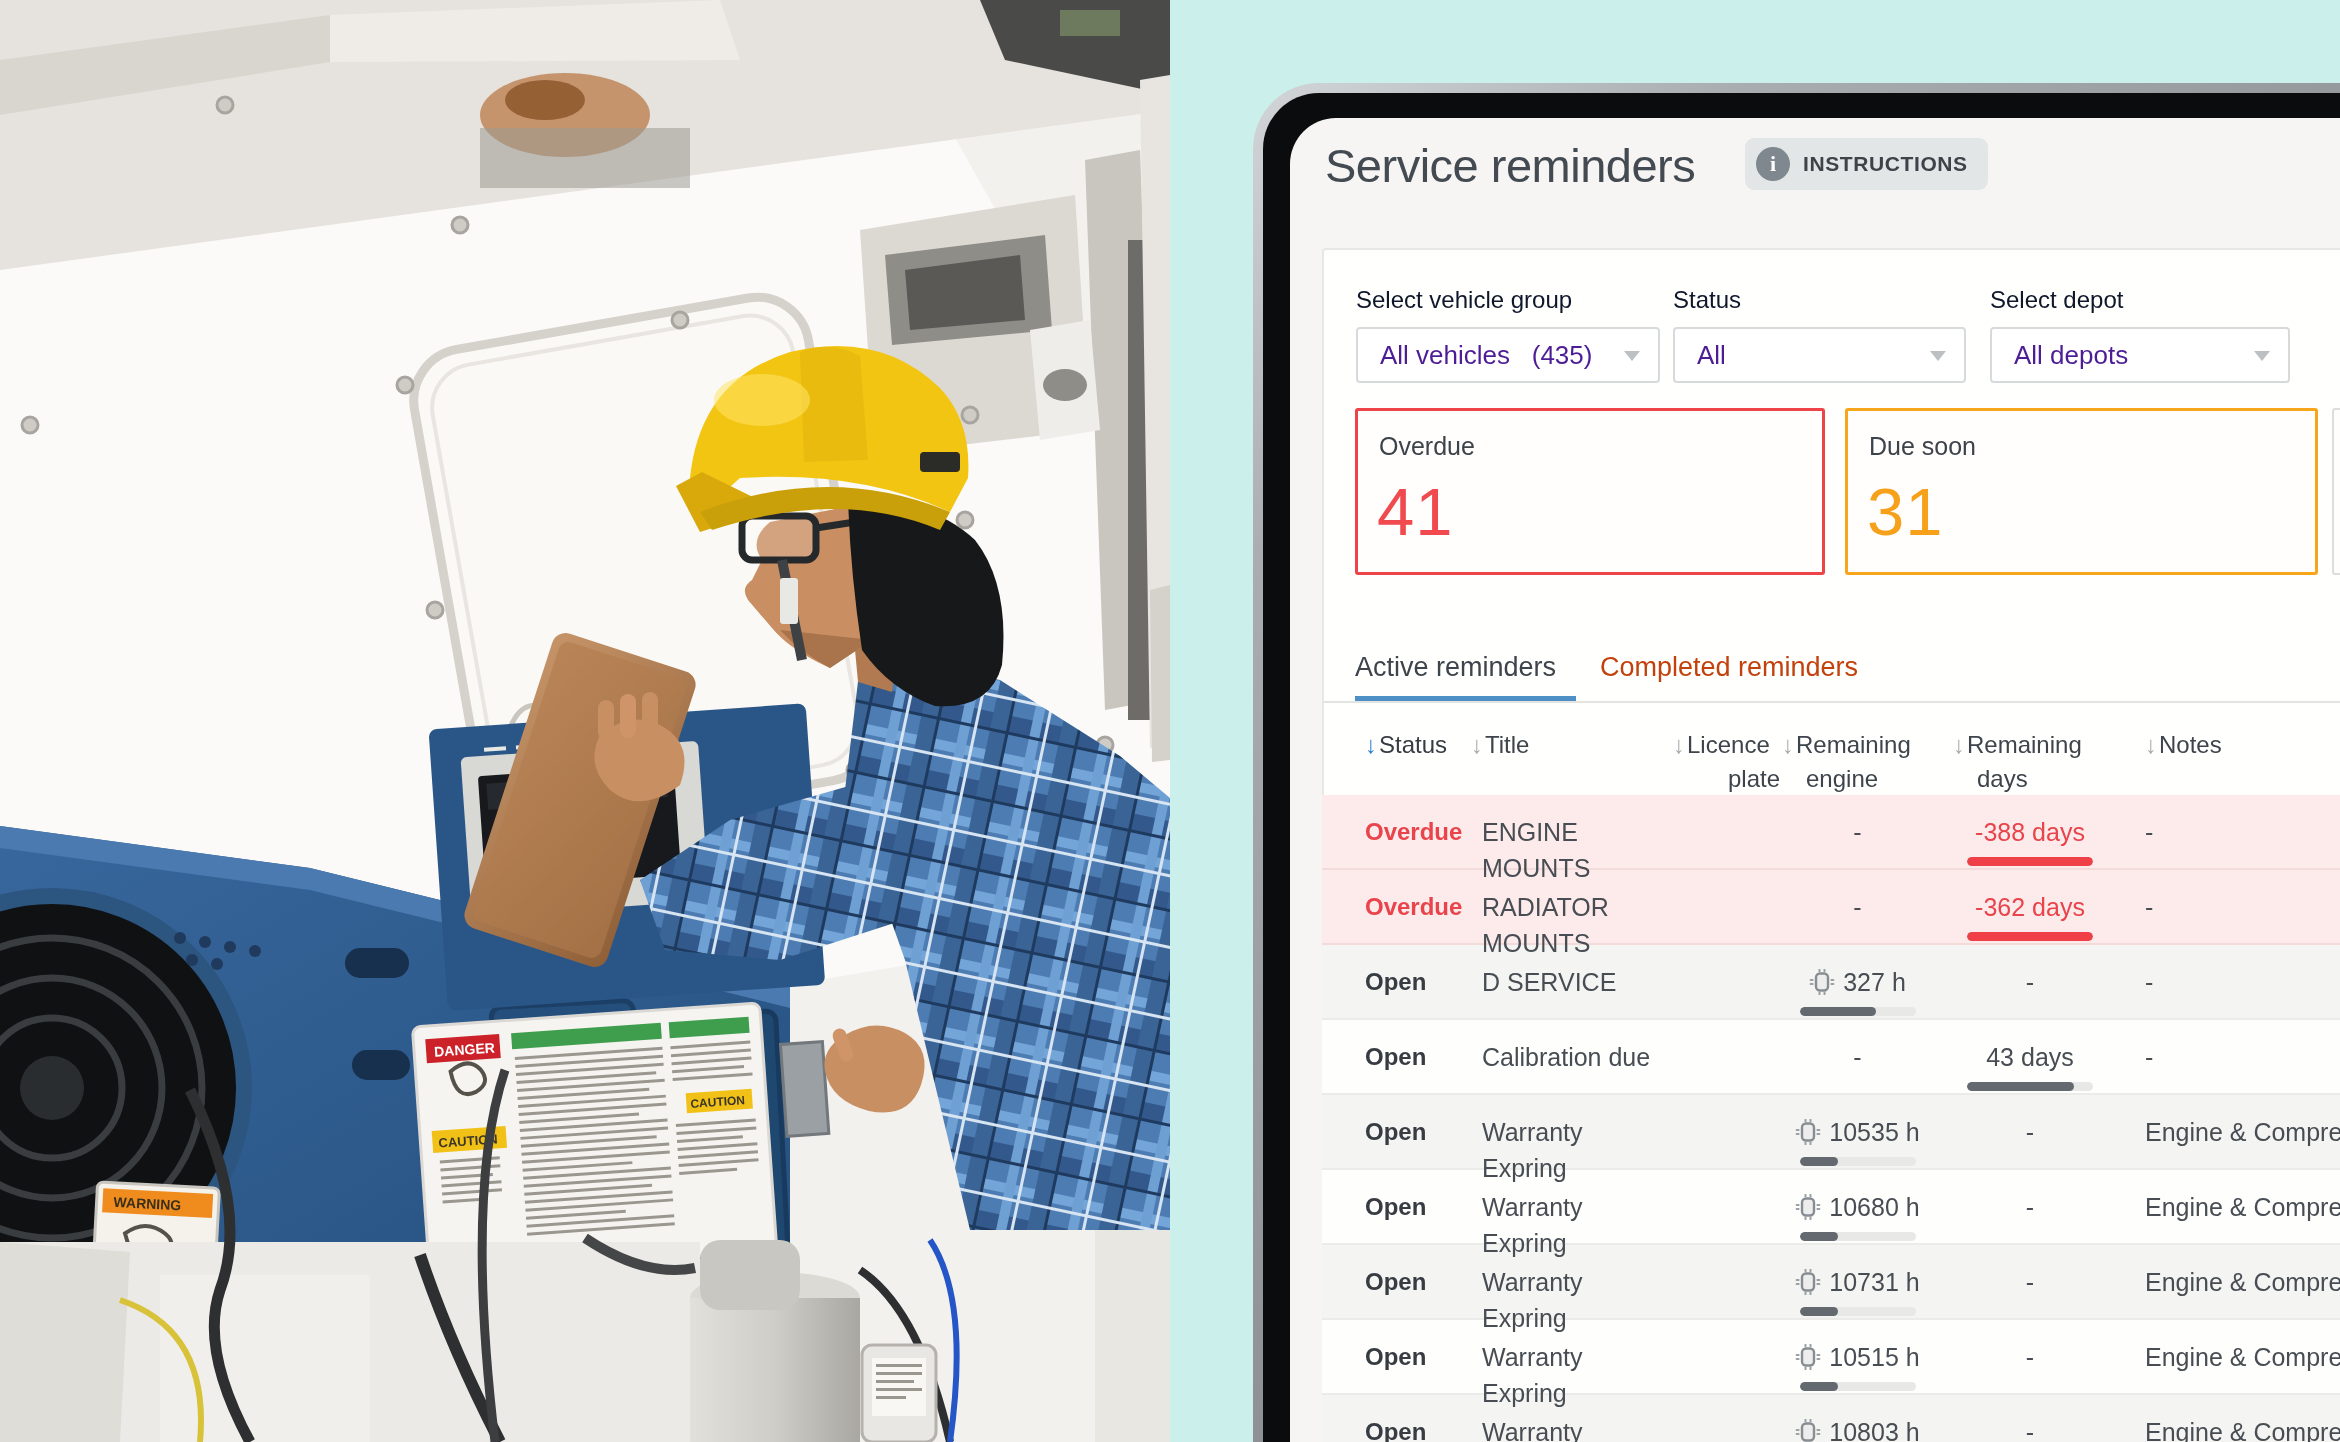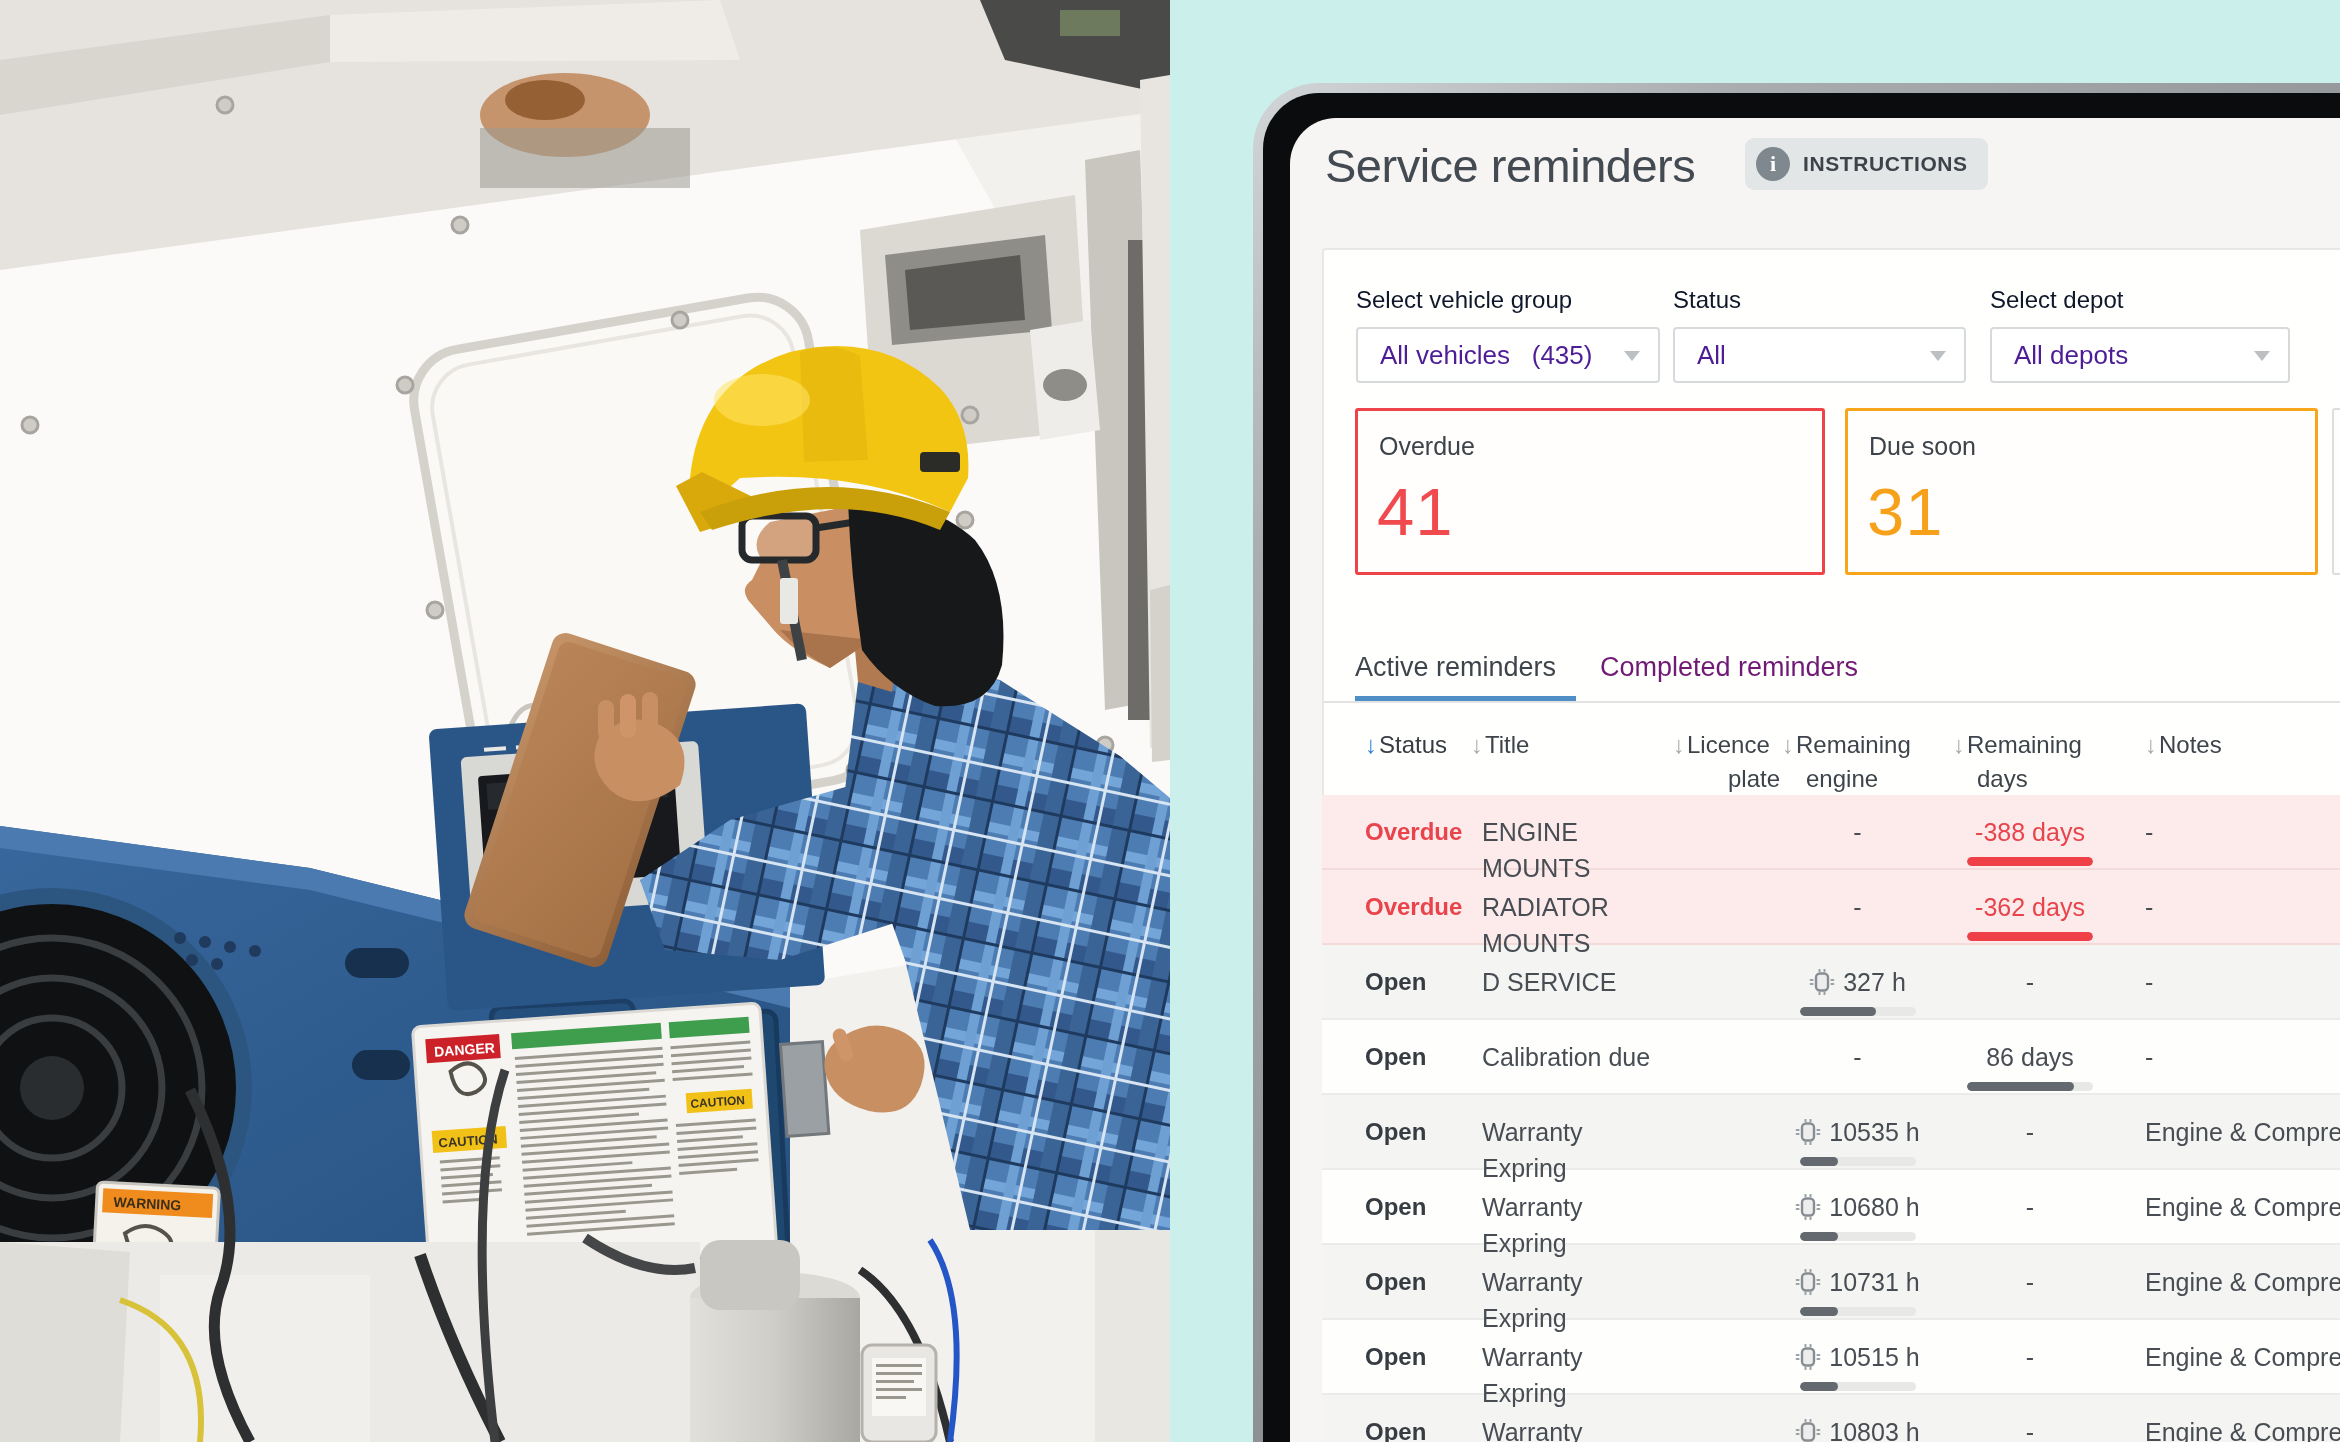--- a/index.html
+++ b/index.html
@@ -44,21 +44,21 @@
   .card-duesoon{left:1845px;width:473px;border:3px solid #f7a61c;}
   .card-sliver{left:2332px;width:70px;border:2px solid #dddddb;}
   .card .c-label{position:absolute;left:21px;top:21px;font-size:25px;color:#3d434a;}
   .card .c-value{position:absolute;left:19px;top:62px;font-size:67px;font-weight:400;letter-spacing:1px;}
   .card-overdue .c-value{color:#f04a4f;}
   .card-duesoon .c-value{color:#f7a11a;}
   
   .tabs{position:absolute;left:1355px;top:652px;display:flex;}
   .tab{position:relative;height:50px;font-size:27px;cursor:pointer;}
   .tab-active{width:245px;color:#3e444b;font-weight:500;}
-  .tab-inactive{color:#701a75;}
+  .tab-inactive{color:#c2410c;}
   .tab-underline{position:absolute;left:0;bottom:-1px;width:221px;height:7px;background:#4e90c5;}
   .tabs-divider{position:absolute;left:1324px;top:701px;width:1016px;height:2px;background:#e3e3e1;}
   
   .thead{position:absolute;left:1322px;top:715px;width:1018px;height:80px;display:flex;}
   .hc{box-sizing:border-box;font-size:24px;color:#3e444b;line-height:34px;padding-top:13px;}
   .hc .arrow{color:#a6abaf;font-size:24px;margin-right:2px;}
   .hc-sorted,.hc-sorted .arrow{color:#2e7fd2;}
   .hl{display:block;}
   .hc2{padding-left:19px;}
   .rows{position:absolute;left:1322px;top:795px;width:1018px;}
@@ -506,21 +506,21 @@
     <div class="c c-plate"></div>
     <div class="c c-hours">
       <div class="valline">
 
         <span class="hours-text">-</span>
       </div>
 
     </div>
     <div class="c c-days">
       <div class="valline">
-          <span class="days-text">86 days</span>
+          <span class="days-text">43 days</span>
         </div>
       <div class="bar bar-d">
           <div class="fill" style="width: 85%;"></div>
         </div>
     </div>
     <div class="c c-notes">-</div>
   </div>
 
   <div class="trow bg-gray st-open">
     <div class="c c-status">Open</div>

